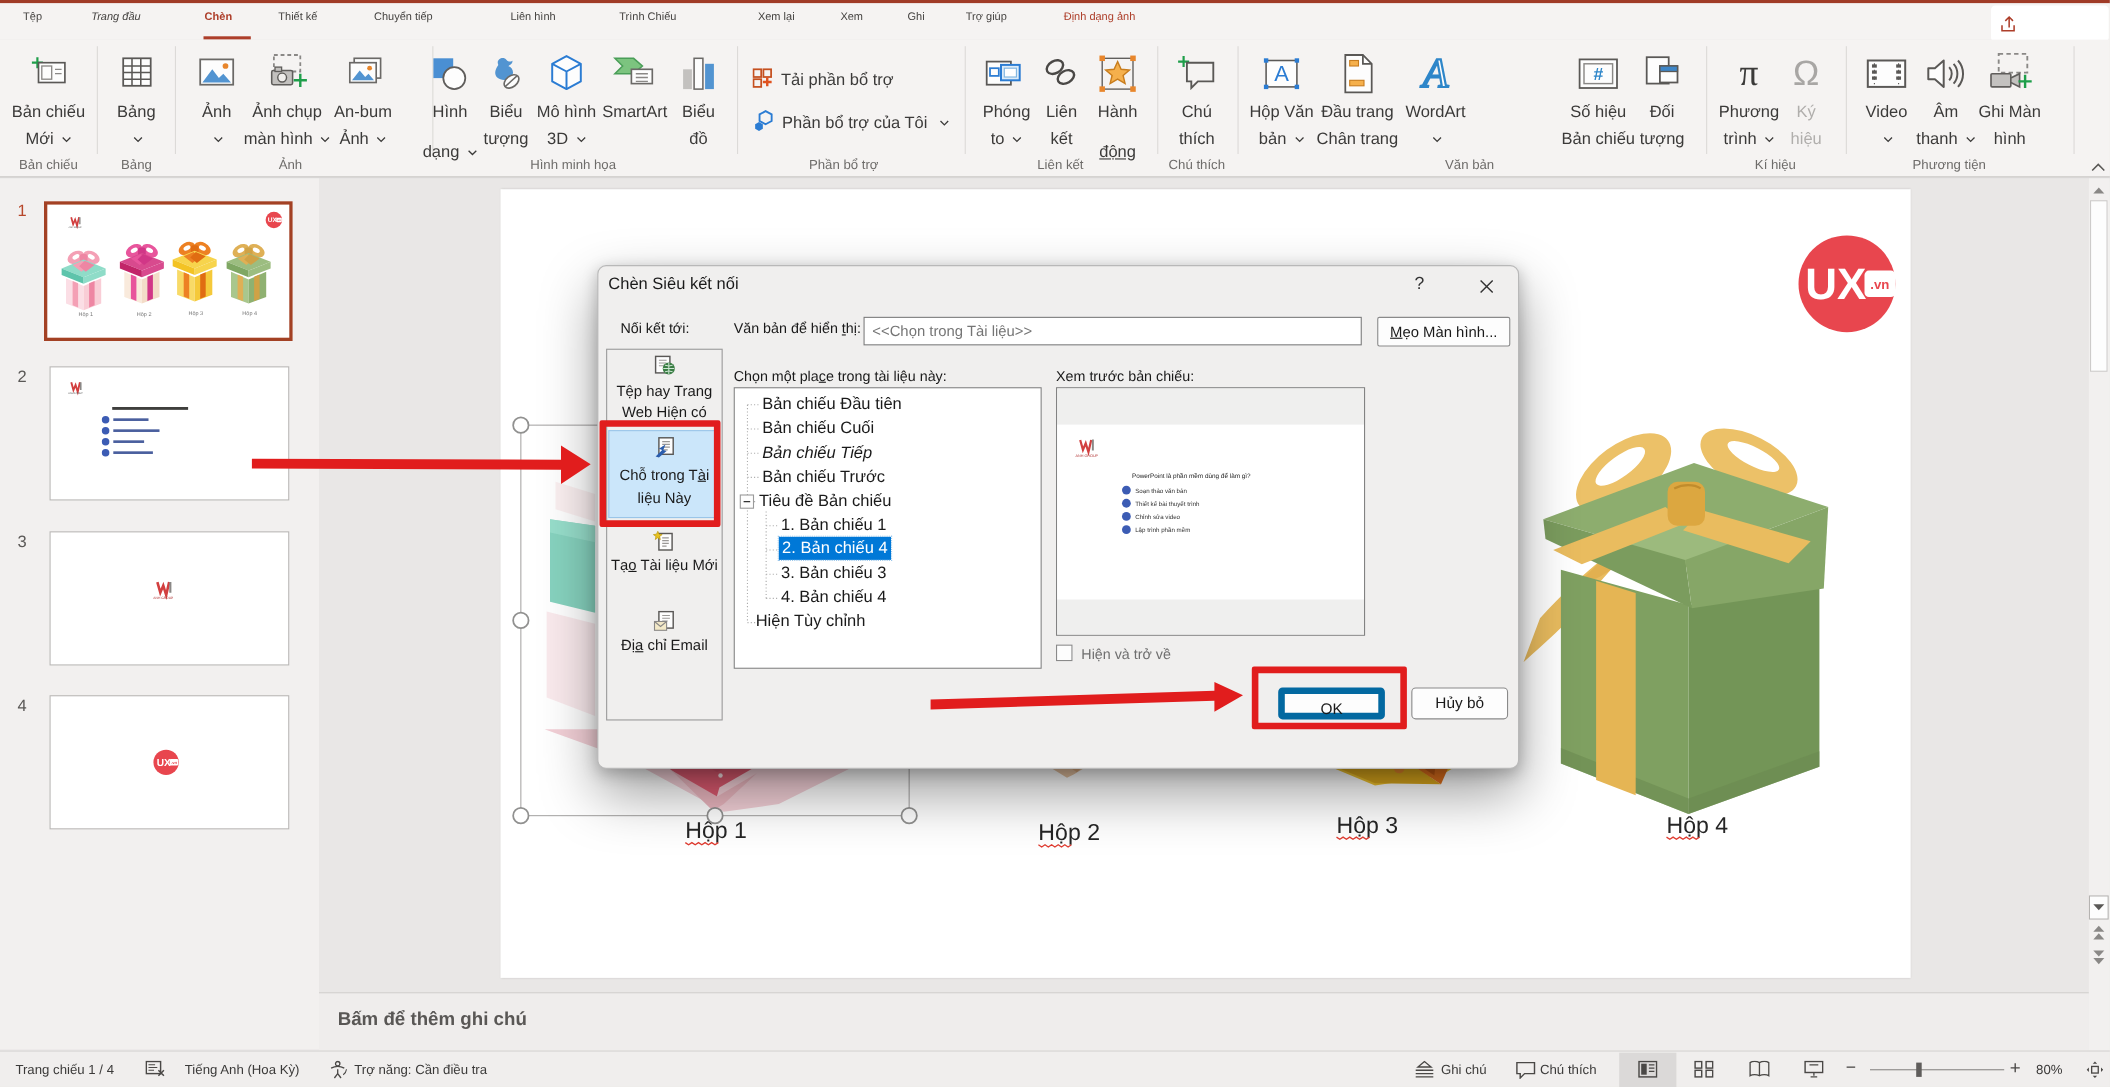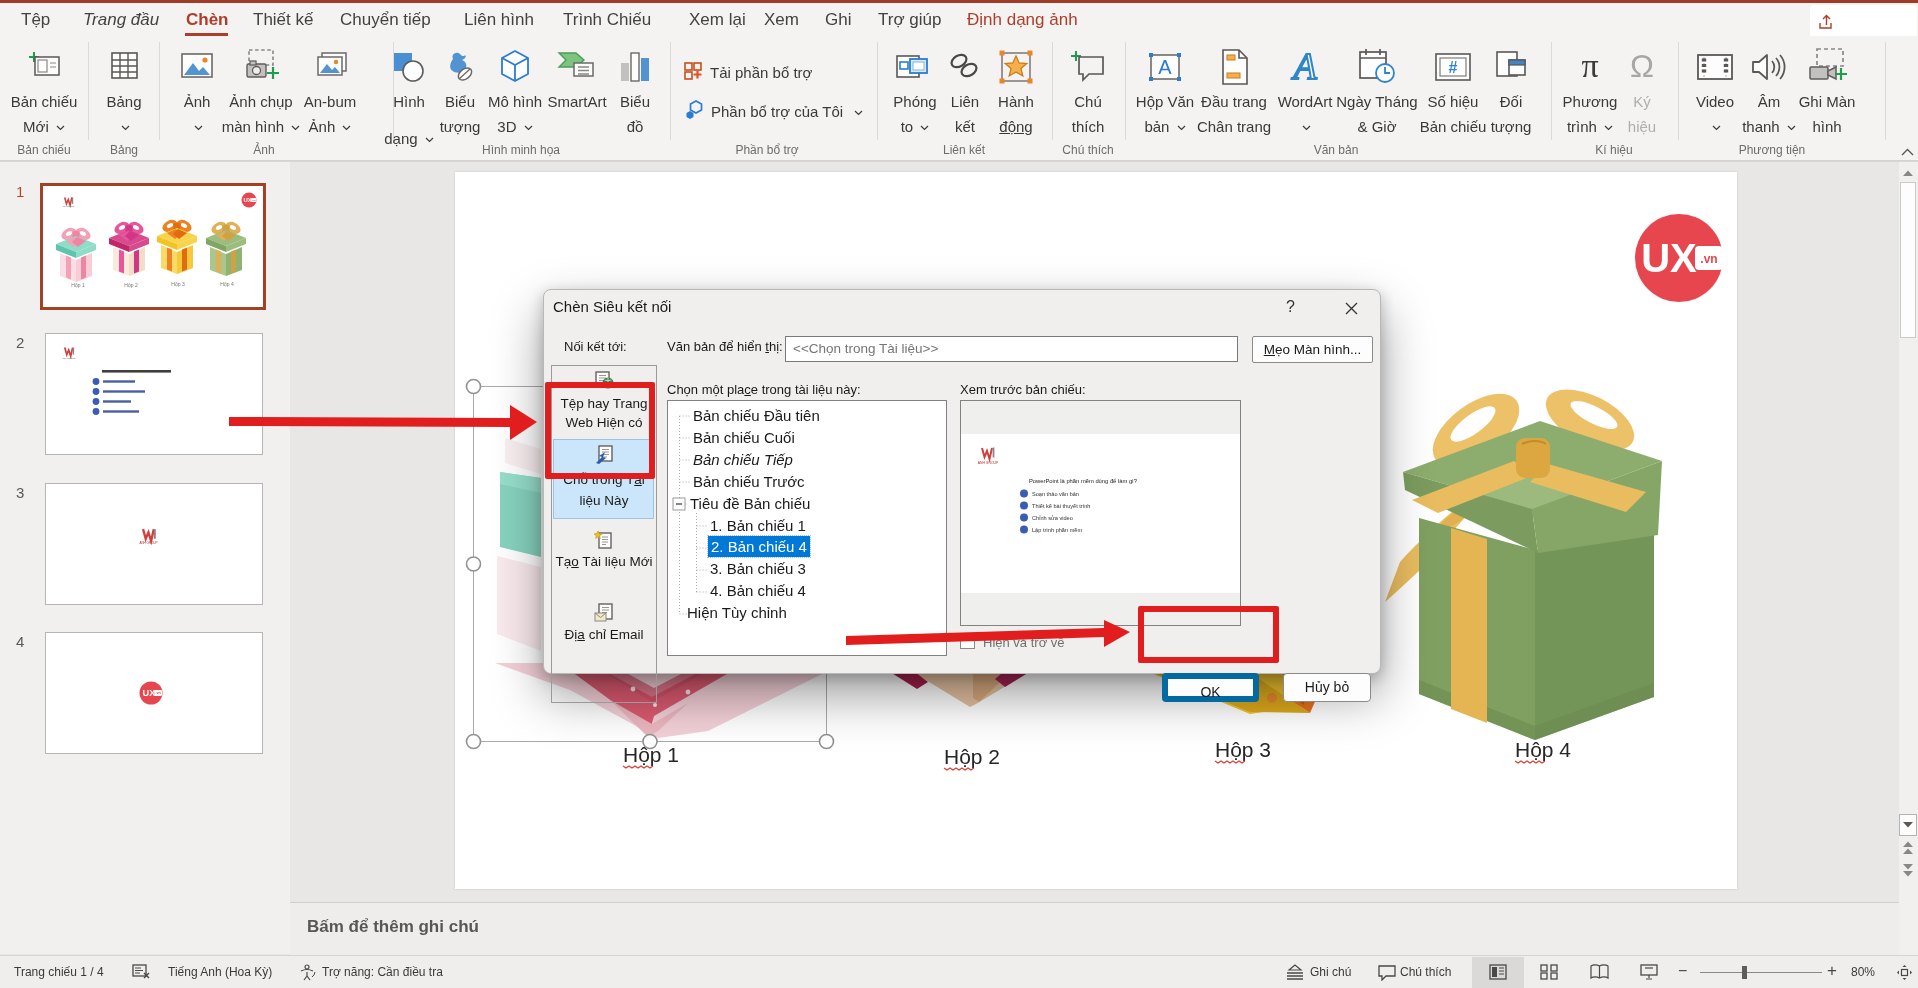--- a/index.html
+++ b/index.html
@@ -1,20 +1,20 @@
 <!DOCTYPE html>
 <html><head><meta charset="utf-8">
 <style>
 *{margin:0;padding:0;box-sizing:border-box;}
 html,body{width:1918px;height:988px;overflow:hidden;background:#e9e7e6;font-family:"Liberation Sans",sans-serif;}
 #page{position:absolute;top:0;left:0;width:1918px;height:988px;}
 .abs{position:absolute;}
 #topstrip{top:0;left:0;width:1918px;height:3px;background:#a03b27;}
 #tabrow{top:3px;left:0;width:1918px;height:33px;background:#f5f3f2;}
-.tab{position:absolute;top:7px;font-size:17px;color:#444240;white-space:nowrap;}
+.tab{position:absolute;top:7px;font-size:10px;color:#444240;white-space:nowrap;}
 .tabred{color:#ad3e2a;}
 #ribbon{top:36px;left:0;width:1918px;height:124px;background:#f5f3f2;}
 .sep{position:absolute;top:6px;height:98px;width:1px;background:#dcdad8;}
 .rb{position:absolute;top:10px;text-align:center;font-size:15px;color:#3b3a39;line-height:25px;white-space:nowrap;}
 .rb svg{display:block;margin:0 auto;}
 .rb .lb{margin-top:1px;}
 .gl{position:absolute;top:107px;font-size:12px;color:#6e6c6a;text-align:center;white-space:nowrap;}
 .rb svg.chev,.chev{display:inline-block !important;vertical-align:middle;margin-left:3px;}
 #ribline{top:160px;left:0;width:1918px;height:1px;background:#d5d3d1;}
 #ribshadow{top:161px;left:0;width:1918px;height:5px;background:linear-gradient(#00000014,transparent);}
@@ -22,21 +22,21 @@
 .thumbnum{position:absolute;font-size:15px;color:#5a5856;}
 .thumb{position:absolute;background:#fff;border:1px solid #b8b6b4;}
 #canvas{top:162px;left:290px;width:1609px;height:740px;background:#e9e7e6;}
 #slide{position:absolute;left:165px;top:10px;width:1282px;height:717px;background:#fff;box-shadow:0 0 2px #c5c3c2;}
 #notes{top:902px;left:290px;width:1609px;height:53px;background:#efedec;border-top:1px solid #d2d0ce;}
 #notestext{position:absolute;left:17px;top:14px;font-size:17px;font-weight:bold;color:#595755;}
 #statusbar{top:955px;left:0;width:1918px;height:33px;background:#f0eeed;border-top:1px solid #d6d4d2;font-size:12px;color:#3b3a39;}
 .st{position:absolute;top:9px;white-space:nowrap;}
 #vscroll{top:162px;left:1899px;width:19px;height:793px;background:#f2f0ef;}
 .dlgshadow{box-shadow:0 22px 50px rgba(0,0,0,.38),0 4px 14px rgba(0,0,0,.22);}
-#dialog{left:543px;top:241px;width:838px;height:385px;background:#f0efee;border:1px solid #b8b8b8;border-radius:8px;font-size:13px;color:#1a1a1a;margin-top:48px;}
+#dialog{left:543px;top:241px;width:838px;height:458px;background:#f0efee;border:1px solid #b8b8b8;border-radius:8px;font-size:13px;color:#1a1a1a;}
 .d{position:absolute;}
 .dbtn{position:absolute;background:#fdfdfd;border:1px solid #8a8a8a;border-radius:4px;text-align:center;}
 .redbox{position:absolute;border:6px solid #e11d1d;}
 .treeitem{position:absolute;left:26px;white-space:nowrap;font-size:15px;color:#1a1a1a;line-height:21px;}
 .d{white-space:nowrap;}
 .sbi{position:absolute;width:104px;text-align:center;font-size:13.5px;line-height:19px;}
 </style></head><body>
 <div id="page">
 <div class="abs" id="topstrip"></div>
 <div class="abs" id="tabrow">
@@ -223,21 +223,21 @@
           <svg width="36" height="36" viewBox="0 0 36 36">
             <rect x="4" y="4" width="28" height="28" fill="none" stroke="#5a5856" stroke-width="1.2"></rect>
             <rect x="1.5" y="1.5" width="5" height="5" fill="#e8862c"></rect>
             <rect x="29.5" y="1.5" width="5" height="5" fill="#e8862c"></rect>
             <rect x="1.5" y="29.5" width="5" height="5" fill="#e8862c"></rect>
             <rect x="29.5" y="29.5" width="5" height="5" fill="#e8862c"></rect>
             <path d="M18 7l3.2 7 7.6.6-5.8 5 1.8 7.4-6.8-4-6.8 4 1.8-7.4-5.8-5 7.6-.6z" fill="#f5b04c" stroke="#c87d1e" stroke-width="1.3"></path>
           </svg>
         </div>
         <div class="lb">Hành</div>
-        <div class="lb" style="margin-top:0;text-decoration:underline;">động</div>
+        <div class="lb" style="margin-top:12px;text-decoration:underline;">động</div>
       </div>
 <div class="rb" style="left:1060px;width:56px;">
         <div style="height:42px;display:flex;align-items:center;justify-content:center;">
           <svg width="38" height="36" viewBox="0 0 38 36">
             <path d="M7 2v10M2 7h10" stroke="#1e9e4a" stroke-width="2" fill="none"></path>
             <path d="M10 8h24v17H20l-6 6v-6h-4z" fill="#f5f3f2" stroke="#5a5856" stroke-width="1.7"></path>
           </svg>
         </div>
         <div class="lb">Chú</div>
         <div class="lb" style="margin-top:0;">thích</div>
@@ -273,32 +273,20 @@
 <div class="rb" style="left:1264px;width:82px;">
         <div style="height:42px;display:flex;align-items:center;justify-content:center;">
           <svg width="40" height="40" viewBox="0 0 40 40">
             <text x="20" y="32" font-size="38" font-style="italic" fill="#fdfdfd" stroke="#2e86c9" stroke-width="2" text-anchor="middle" font-family="Liberation Serif">A</text>
           </svg>
         </div>
         <div class="lb">WordArt</div>
         <div class="lb" style="margin-top:0;"><svg class="chev" width="9" height="6" viewBox="0 0 9 6">
             <path d="M1 1l3.5 3.5L8 1" stroke="#3b3a39" fill="none" stroke-width="1.2"></path>
           </svg></div>
-      </div>
-<div class="rb" style="left:1324px;width:106px;">
-        <div style="height:42px;display:flex;align-items:center;justify-content:center;">
-          <svg width="40" height="40" viewBox="0 0 40 40">
-            <rect x="3" y="5" width="26" height="26" fill="#fdfdfd" stroke="#5a5856" stroke-width="1.7"></rect>
-            <path d="M3 11h26M9 2v6M23 2v6" stroke="#5a5856" stroke-width="1.7"></path>
-            <circle cx="28" cy="26" r="9" fill="#fdfdfd" stroke="#2e86c9" stroke-width="1.8"></circle>
-            <path d="M28 20v6h5" fill="none" stroke="#2e86c9" stroke-width="1.8"></path>
-          </svg>
-        </div>
-        <div class="lb">Ngày Tháng</div>
-        <div class="lb" style="margin-top:0;">&amp; Giờ</div>
       </div>
 <div class="rb" style="left:1408px;width:90px;">
         <div style="height:42px;display:flex;align-items:center;justify-content:center;">
           <svg width="38" height="30" viewBox="0 0 38 30">
             <rect x="2" y="2" width="34" height="26" fill="#fdfdfd" stroke="#5a5856" stroke-width="1.6"></rect>
             <rect x="6" y="6" width="26" height="18" fill="none" stroke="#8a8886" stroke-width="1.3"></rect>
             <text x="19" y="21" font-size="16" font-weight="bold" fill="#2e86c9" text-anchor="middle" font-family="Liberation Sans">#</text>
           </svg>
         </div>
         <div class="lb">Số hiệu</div>

